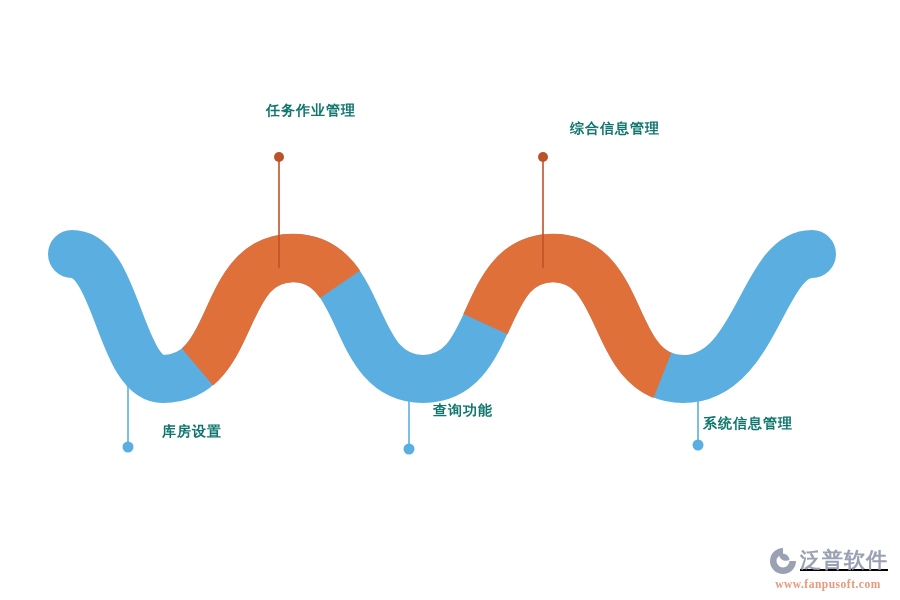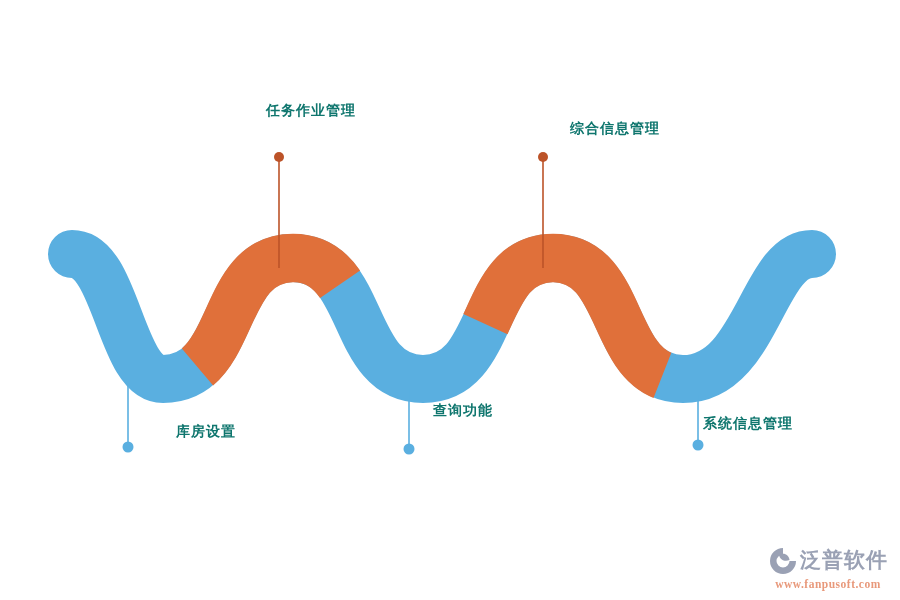--- a/index.html
+++ b/index.html
@@ -14,30 +14,30 @@
   .node-label{
     position:absolute;
     font-size:14px;
     font-weight:bold;
     color:#0f766e;
     letter-spacing:1px;
     white-space:nowrap;
   }
   .lbl-renwu  {left:266px; top:102px;}
   .lbl-zonghe {left:570px; top:102px;margin-top:18px;}
-  .lbl-kufang {left:176px; top:423px;}
+  .lbl-kufang {left:162px; top:423px;}
   .lbl-chaxun {left:433px; top:402px;}
   .lbl-xitong {left:703px; top:415px;}
   .watermark{
     position:absolute;
     right:12px; bottom:10px;
     display:flex; flex-direction:column; align-items:center;
     line-height:1;
   }
-  .wm-row{display:flex; align-items:center; gap:2px;}
+  .wm-row{display:flex; align-items:center; gap:2px;text-decoration:underline;}
   .wm-brand{
     font-size:21px; font-weight:bold; letter-spacing:1px;
   }
   .wm-url{
     font-size:11.5px; font-weight:bold; margin-top:3px; letter-spacing:0.5px;
     font-family:"Liberation Serif","DejaVu Serif",serif;
   }
 </style>
 </head>
 <body>

